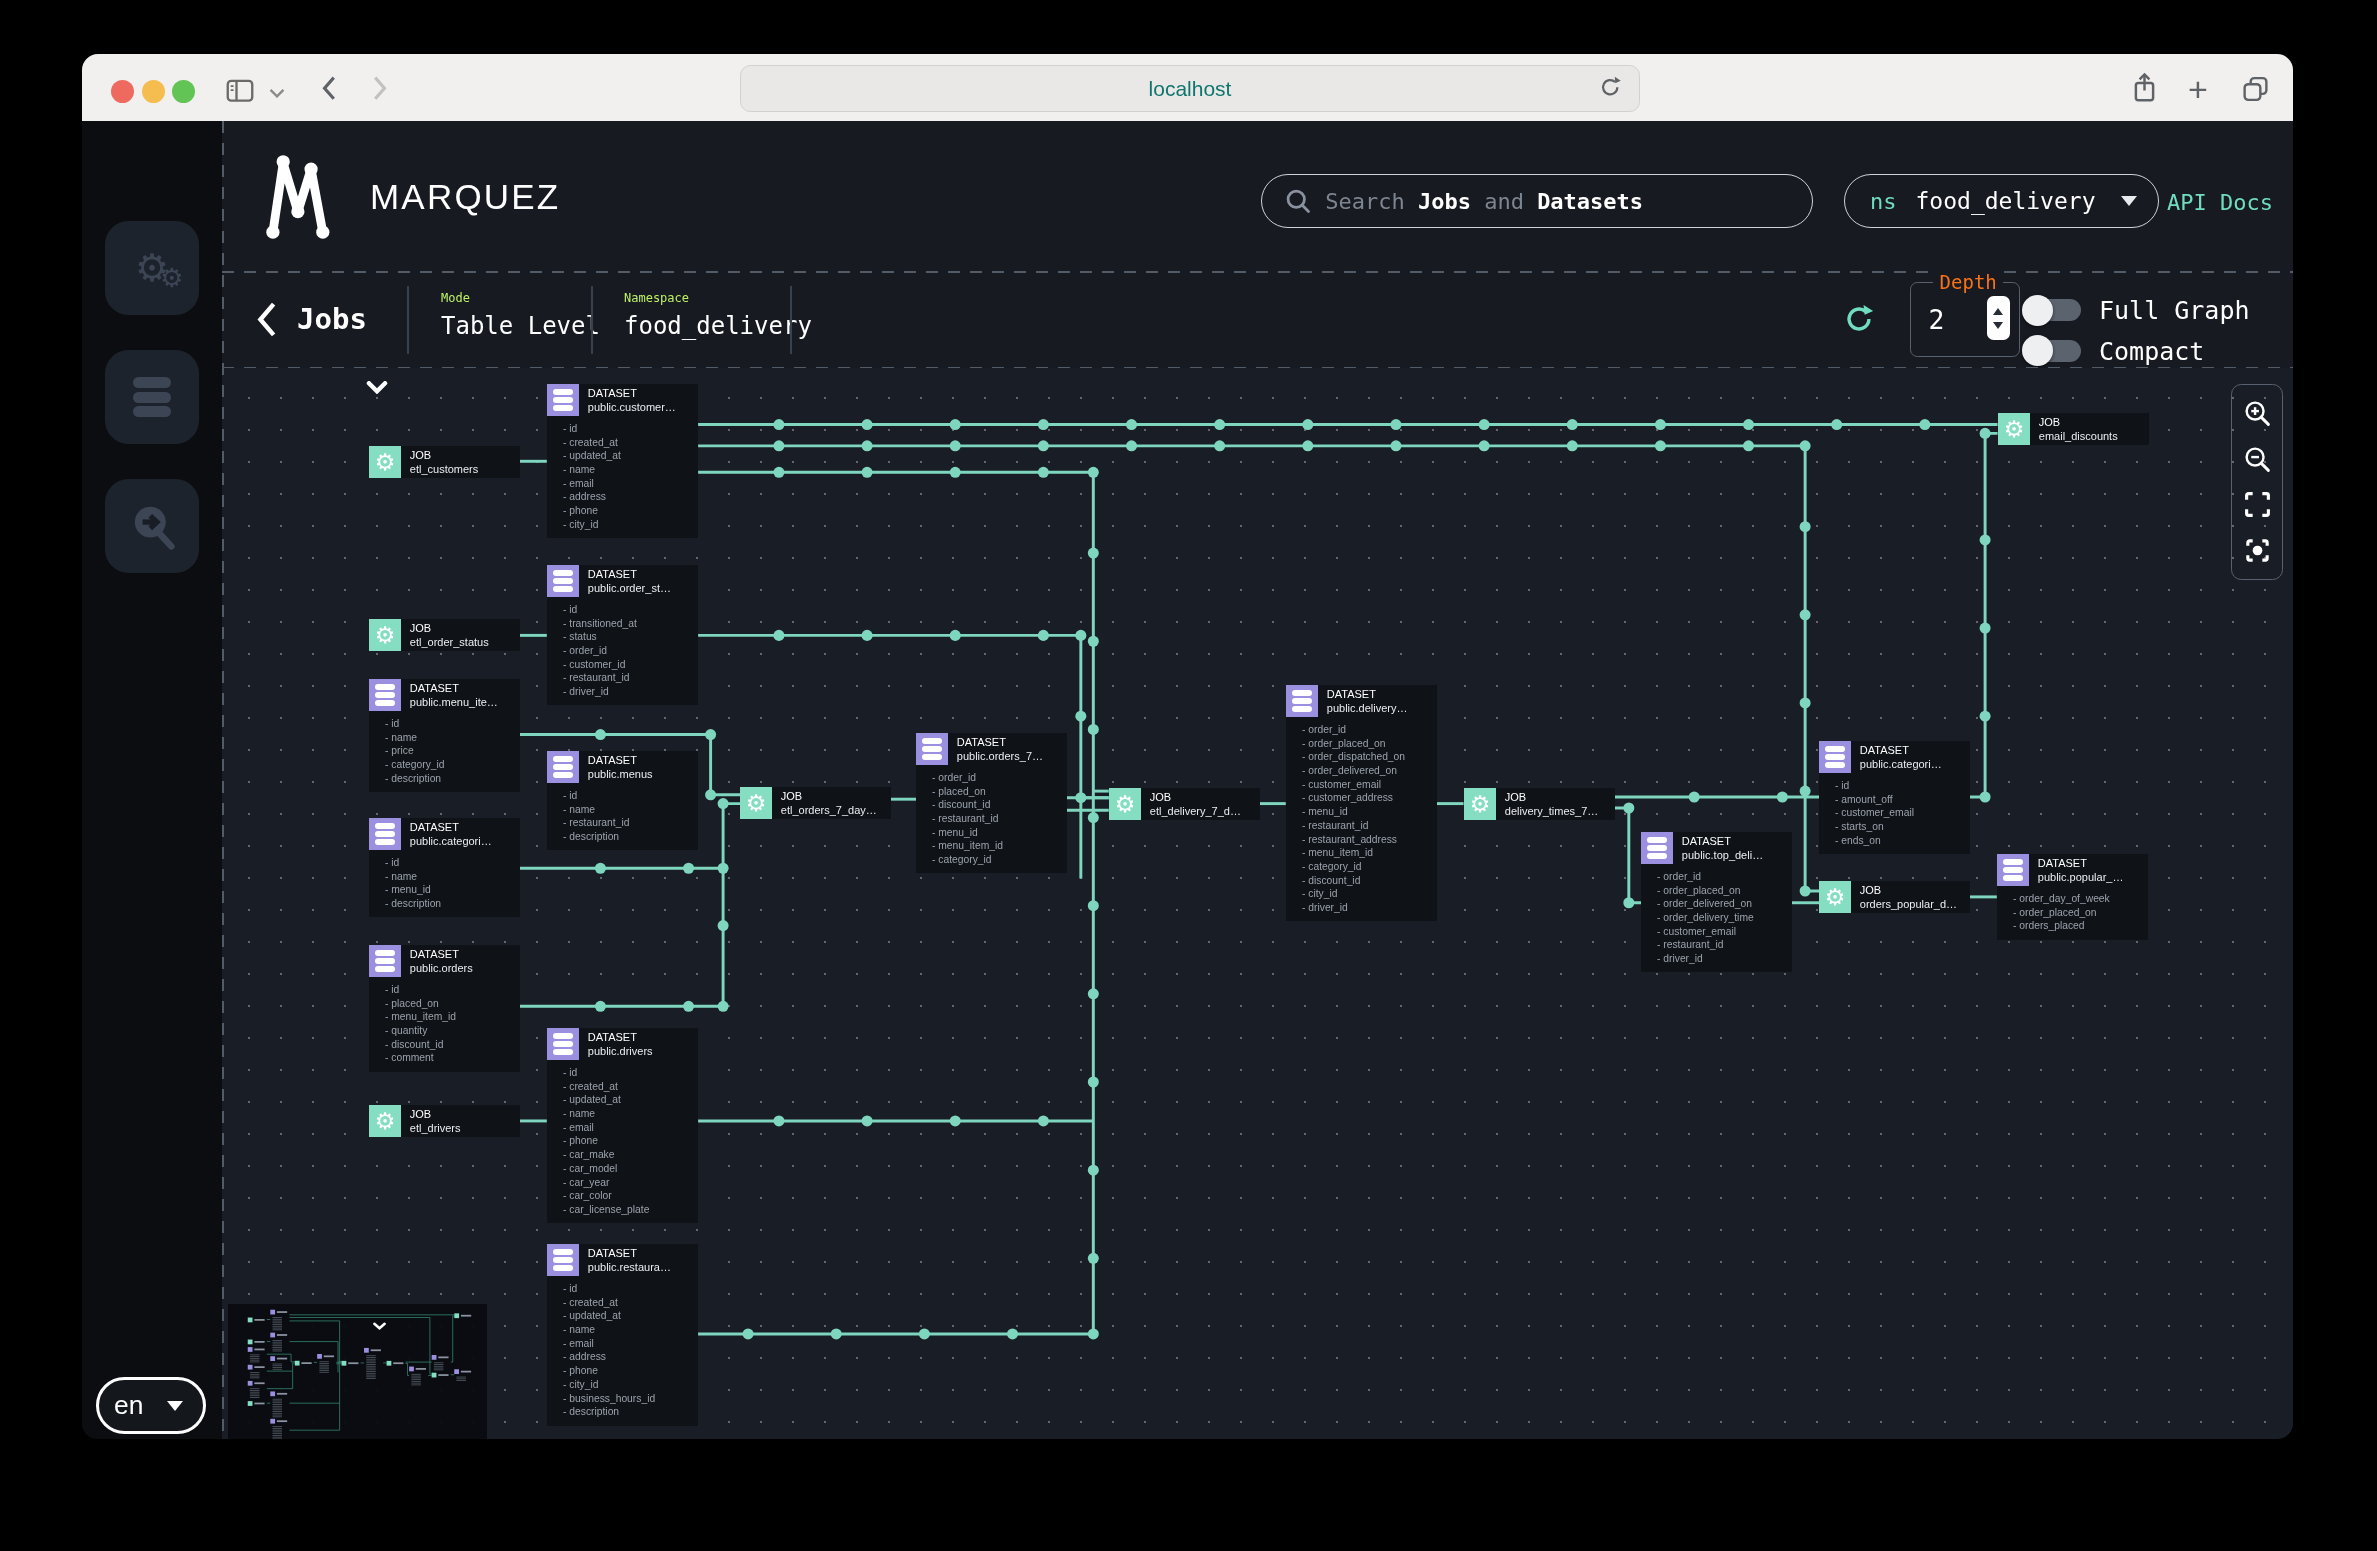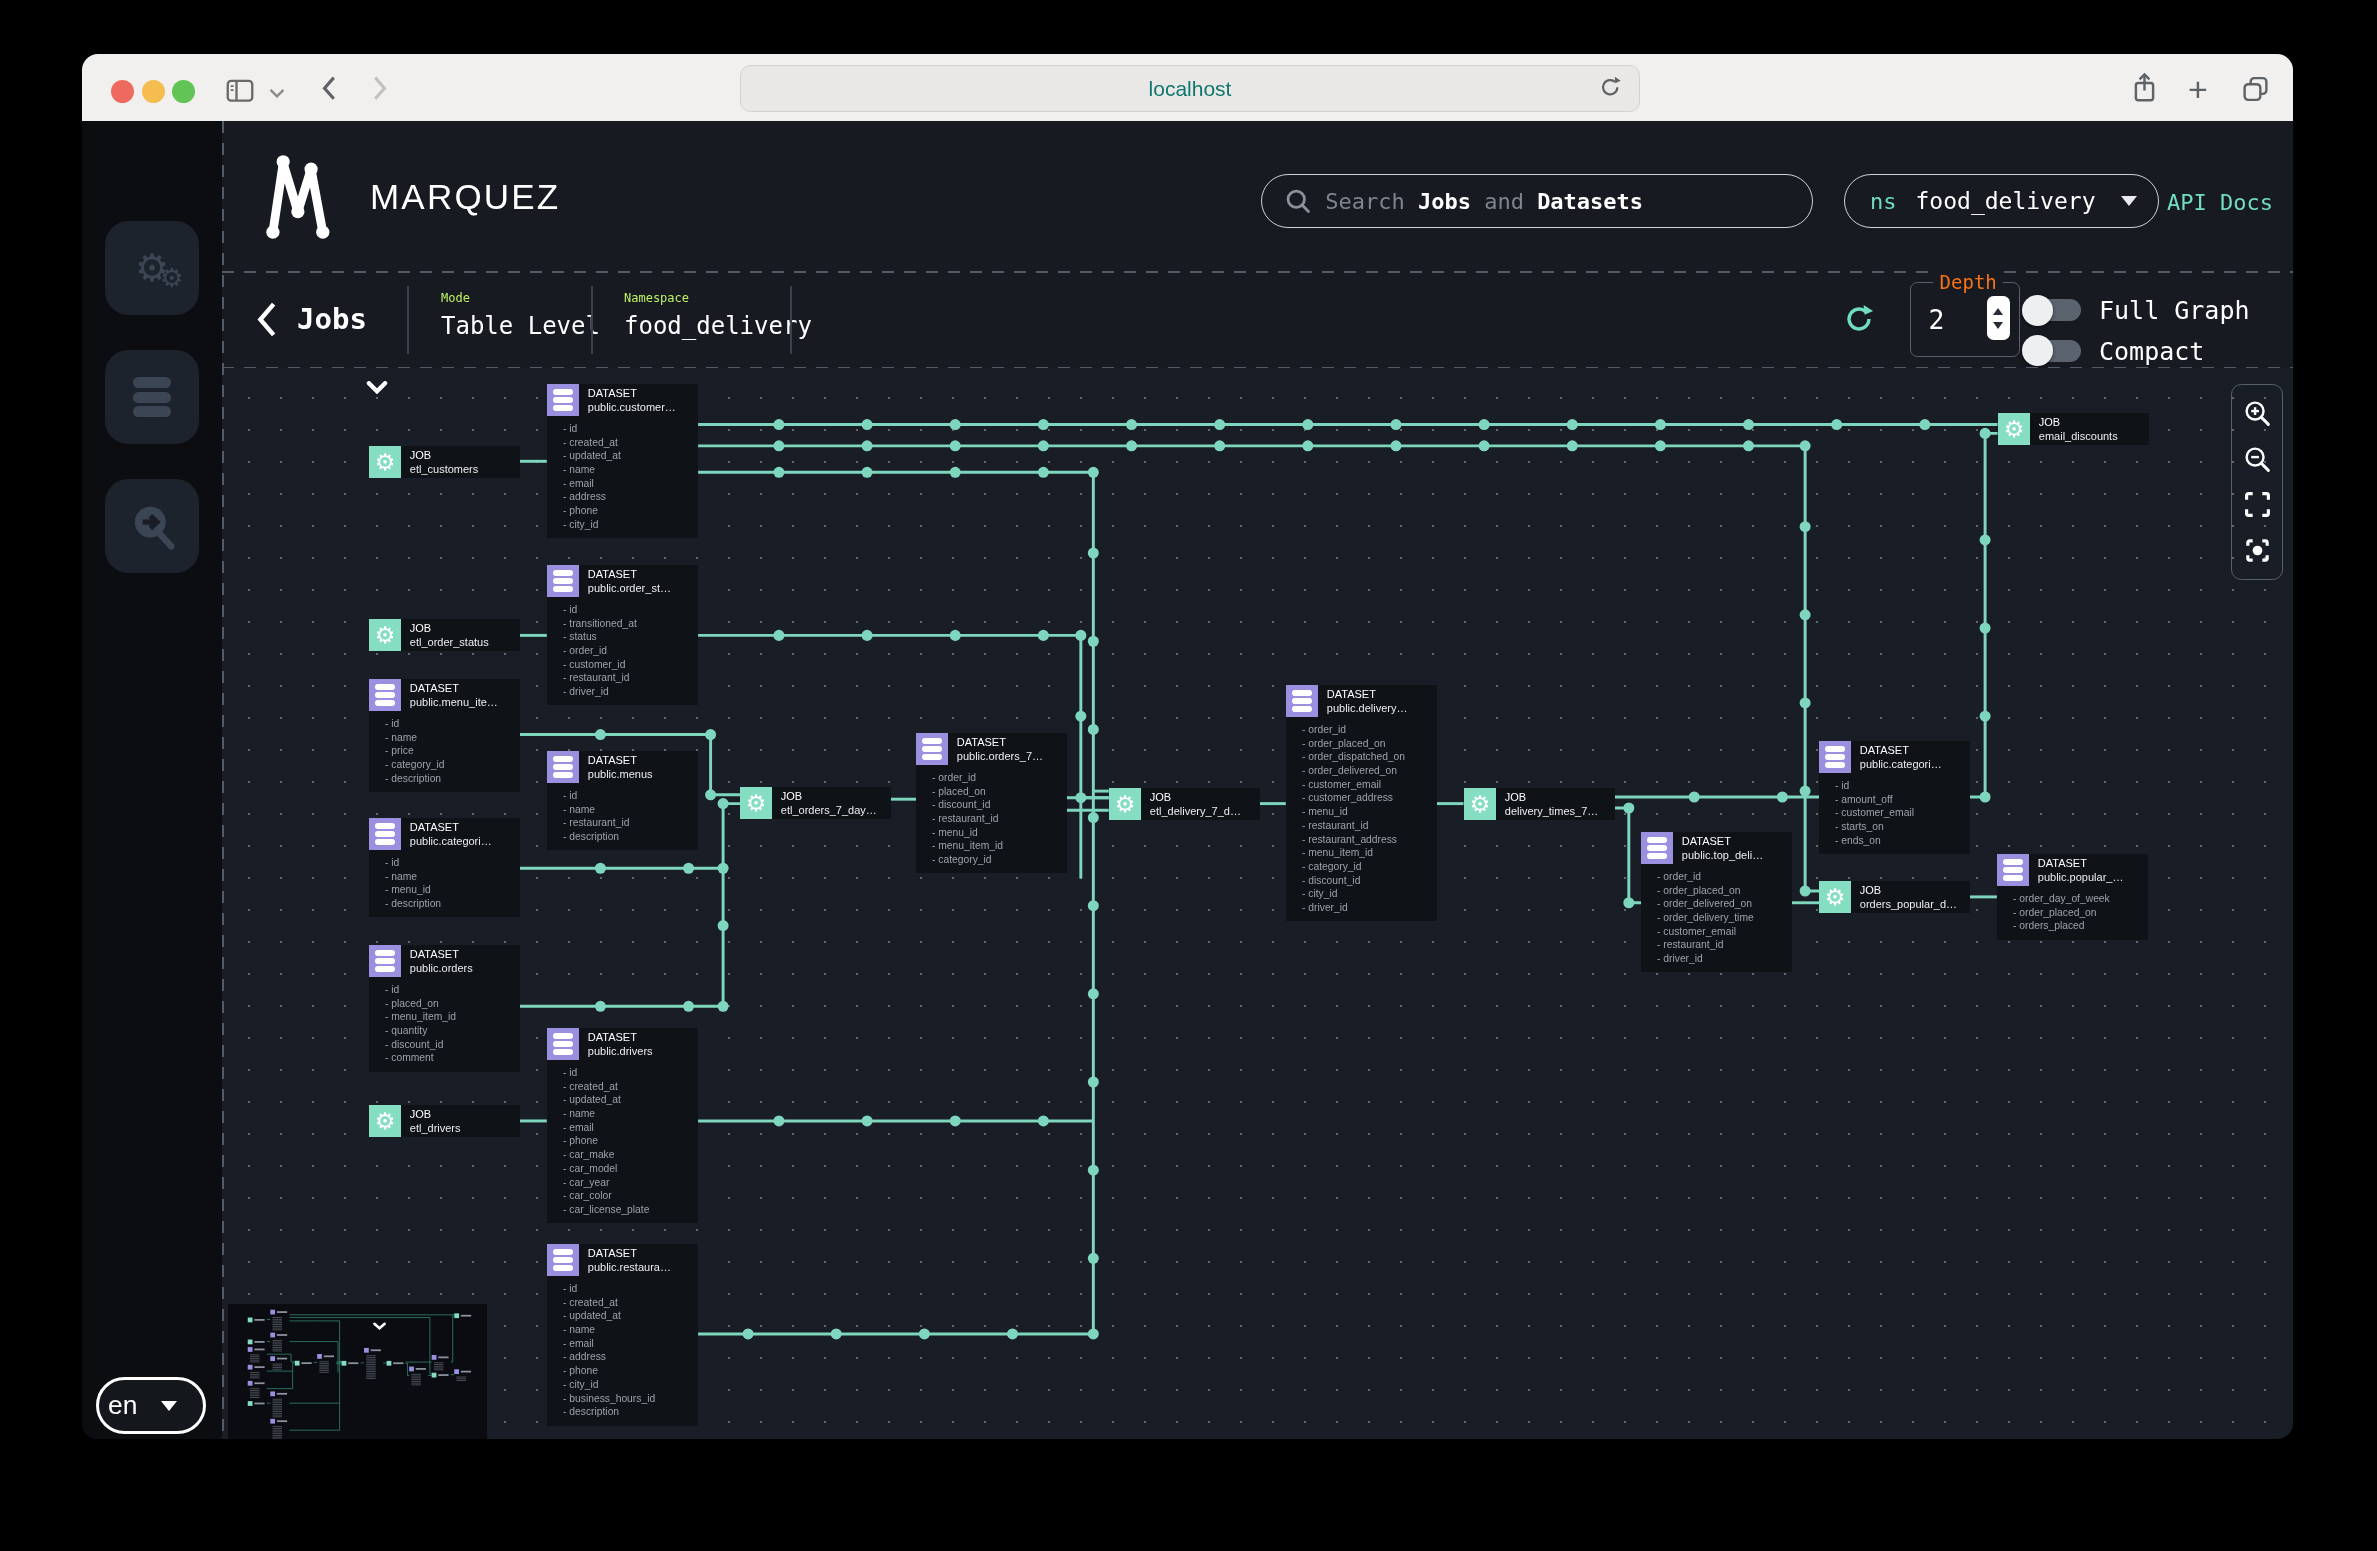--- a/index.html
+++ b/index.html
@@ -80,21 +80,21 @@
 
   .zoompanel{position:absolute;left:2009px;top:16px;width:52px;height:196px;border:1.5px solid #59616e;
              border-radius:10.3px;box-sizing:border-box;display:flex;flex-direction:column;
              align-items:center;justify-content:space-around;padding:5.9px 0}
   .zbtn{width:32px;height:32px;display:flex;align-items:center;justify-content:center;cursor:pointer}
 
   .minimap{position:absolute;left:5.9px;top:936px;width:259px;height:135px;background:rgba(10,12,16,.95)}
 
   .enpill{position:absolute;left:14px;top:1323px;width:110px;height:57px;border:3.7px solid #fff;
           border-radius:32px;box-sizing:border-box;background:#14171c;display:flex;align-items:center;z-index:5}
-  .enpill span{font-size:26.4px;color:#fff;margin-left:9px}
+  .enpill span{font-size:26.4px;color:#fff;margin-left:15px}
   .enpill .caret{margin-left:23.5px;border-top-color:#fff}
 </style>
 </head>
 <body>
 
 <div class="window">
 
   <div class="titlebar">
     <div class="tl red"></div>
     <div class="tl yellow"></div>

